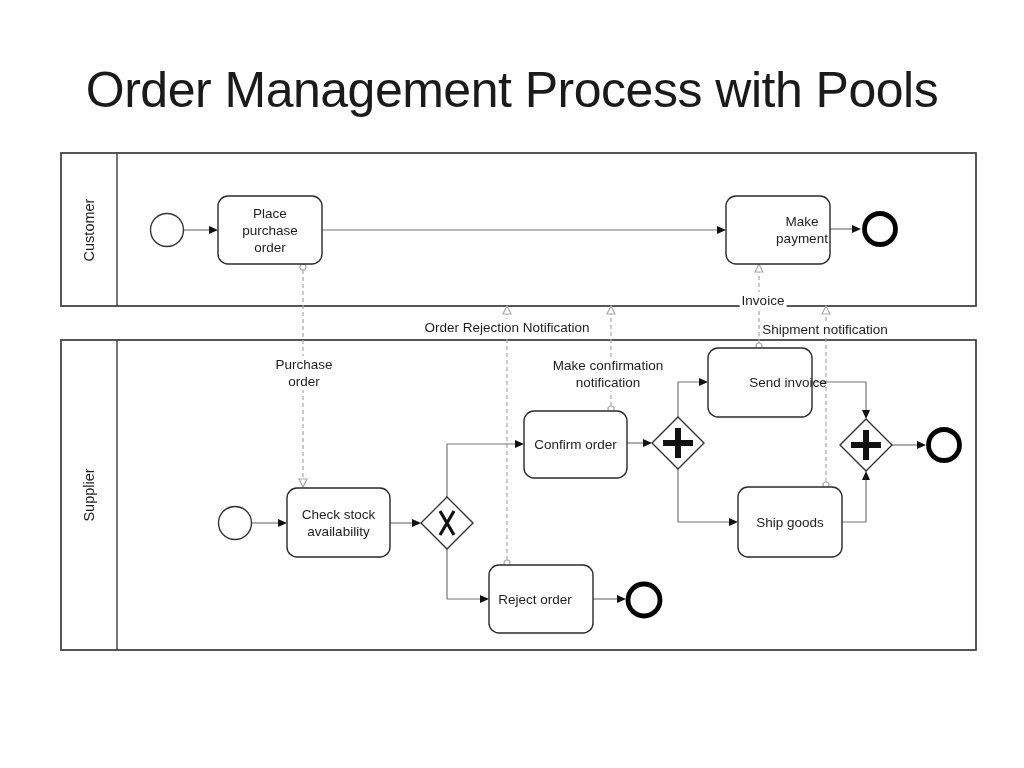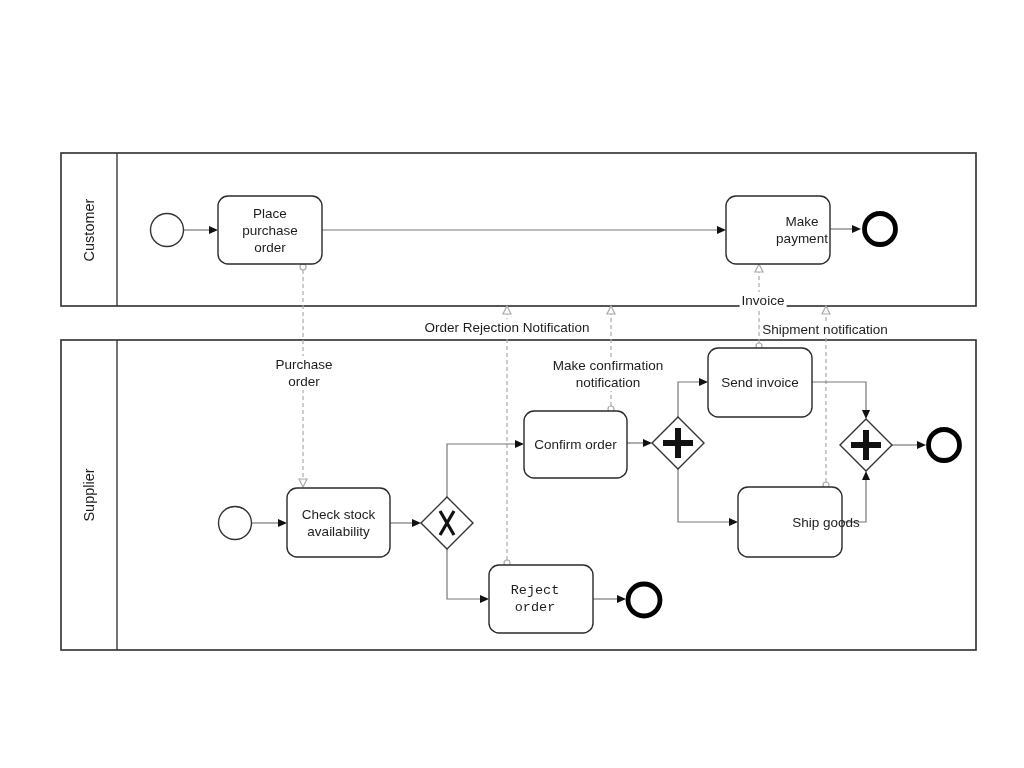--- a/index.html
+++ b/index.html
@@ -12,20 +12,21 @@
         color:#1d1d1d;white-space:pre-line;}
   .task-label{display:flex;align-items:center;justify-content:center;}
   .msg-label{transform:translateX(-50%);background:#ffffff;padding:0 2px;}
   .vlabel{transform:translate(-50%,-50%) rotate(-90deg);font-size:14.5px;white-space:nowrap;}
 </style>
 </head>
 <body>
 
 <div class="page">
 
+  <div class="slide-title">Order Management Process with Pools</div>
 
   <svg class="diagram" viewBox="0 0 1024 768">
 
     <g>
       <rect x="61" y="153" width="915" height="153" fill="#ffffff" stroke="#3a3a3a" stroke-width="1.7"></rect>
       <line x1="117" y1="153" x2="117" y2="306" stroke="#3a3a3a" stroke-width="1.4"></line>
     </g>
     <g>
       <rect x="61" y="340" width="915" height="310" fill="#ffffff" stroke="#3a3a3a" stroke-width="1.7"></rect>
       <line x1="117" y1="340" x2="117" y2="650" stroke="#3a3a3a" stroke-width="1.4"></line>
@@ -126,23 +127,23 @@
   <div class="label vlabel" style="left:89px;top:495px;">Supplier</div>
 
   <div class="label task-label" style="left:218px;top:196px;width:104px;height:68px;">Place
 purchase
 order</div>
   <div class="label task-label" style="left:726px;top:196px;width:104px;height:68px;margin-left:24px;">Make
 payment</div>
   <div class="label task-label" style="left:524px;top:411px;width:103px;height:67px;">Confirm order</div>
   <div class="label task-label" style="left:287px;top:488px;width:103px;height:69px;">Check stock
 availability</div>
-  <div class="label task-label" style="left:489px;top:565px;width:92px;height:68px;font-family:Liberation Mono, monospace;">Reject order</div>
-  <div class="label task-label" style="left:708px;top:348px;width:104px;height:69px;">Send invoice</div>
-  <div class="label task-label" style="left:774px;top:487px;width:104px;height:70px;">Ship goods</div>
+  <div class="label task-label" style="left:489px;top:565px;width:92px;height:68px;">Reject order</div>
+  <div class="label task-label" style="left:708px;top:348px;width:104px;height:69px;padding-left:28px;">Send invoice</div>
+  <div class="label task-label" style="left:738px;top:487px;width:104px;height:70px;">Ship goods</div>
 
   <div class="label msg-label" style="left:304px;top:356px;">Purchase
 order</div>
   <div class="label msg-label" style="left:507px;top:319px;">Order Rejection Notification</div>
   <div class="label msg-label" style="left:608px;top:357px;">Make confirmation
 notification</div>
   <div class="label msg-label" style="left:763px;top:292px;">Invoice</div>
   <div class="label msg-label" style="left:825px;top:321px;text-align:center;">Shipment notification</div>
 
 </div>

